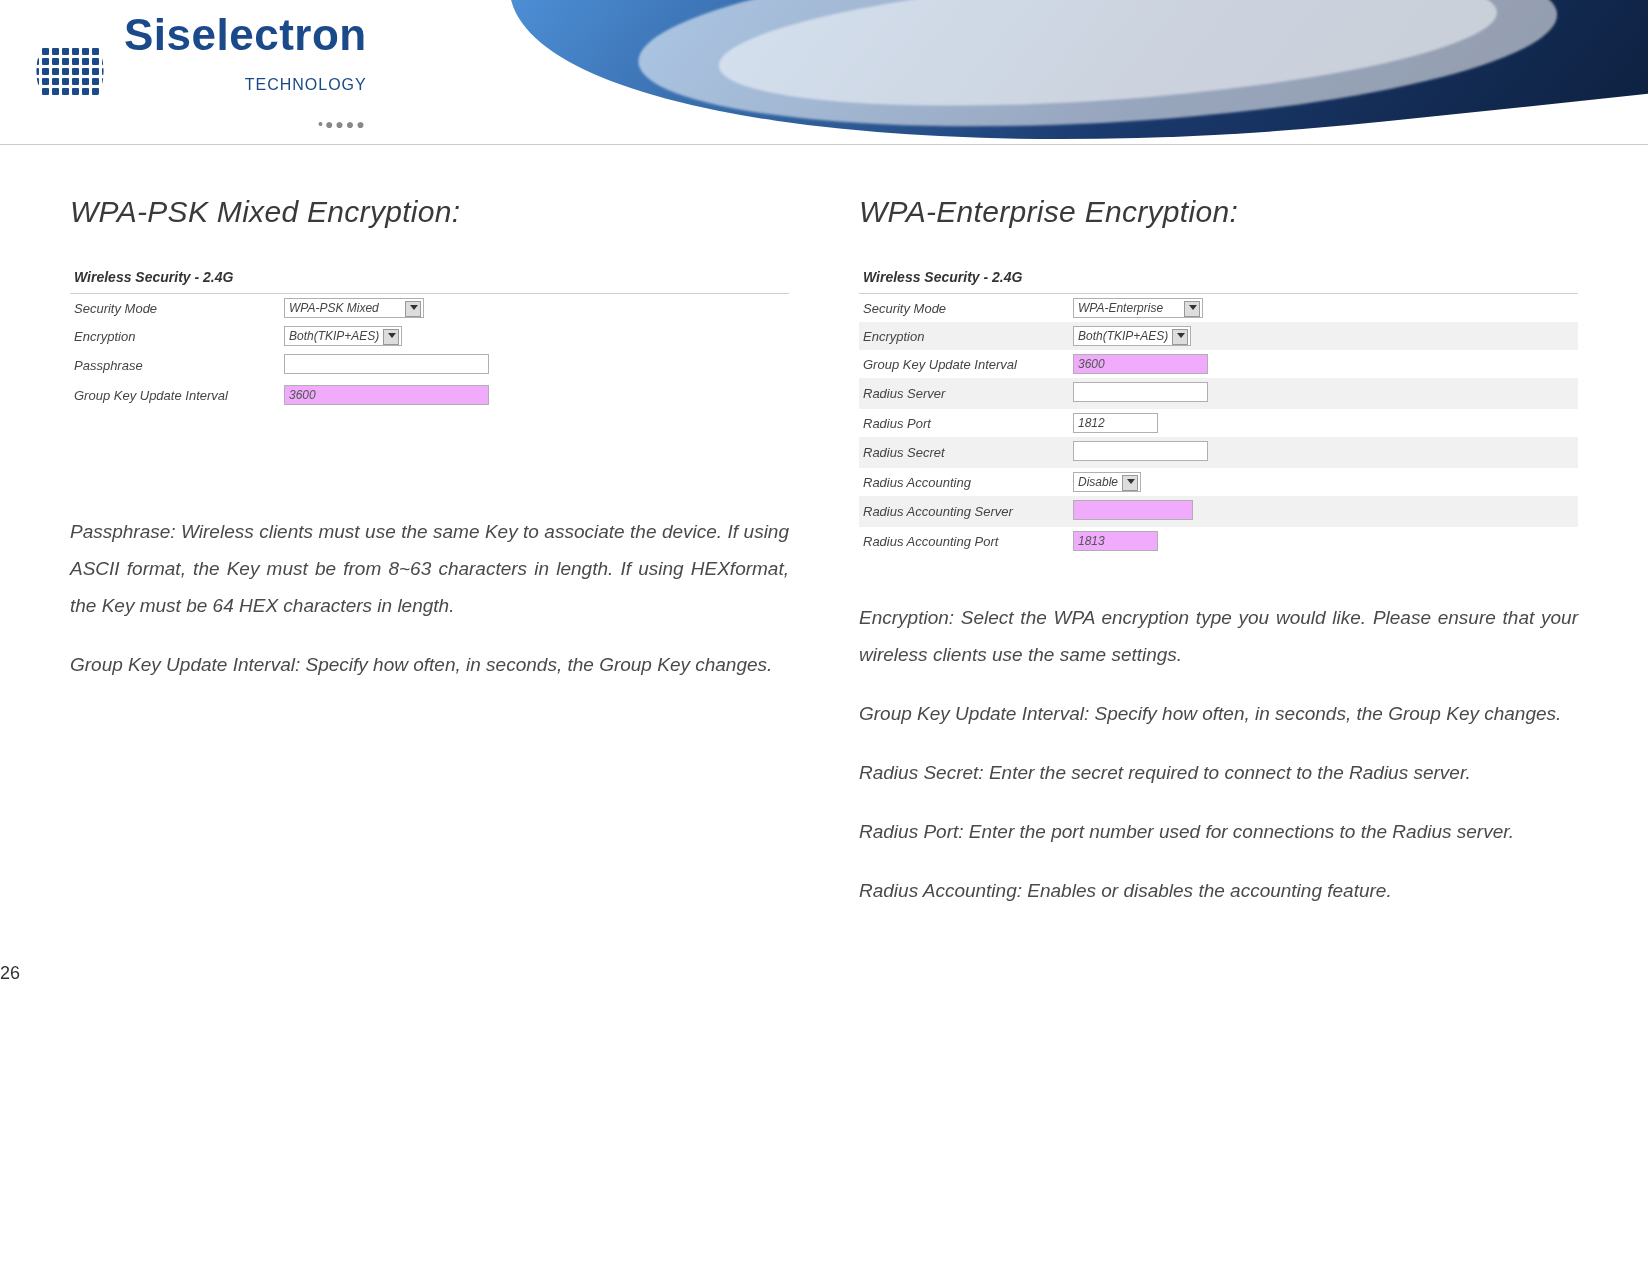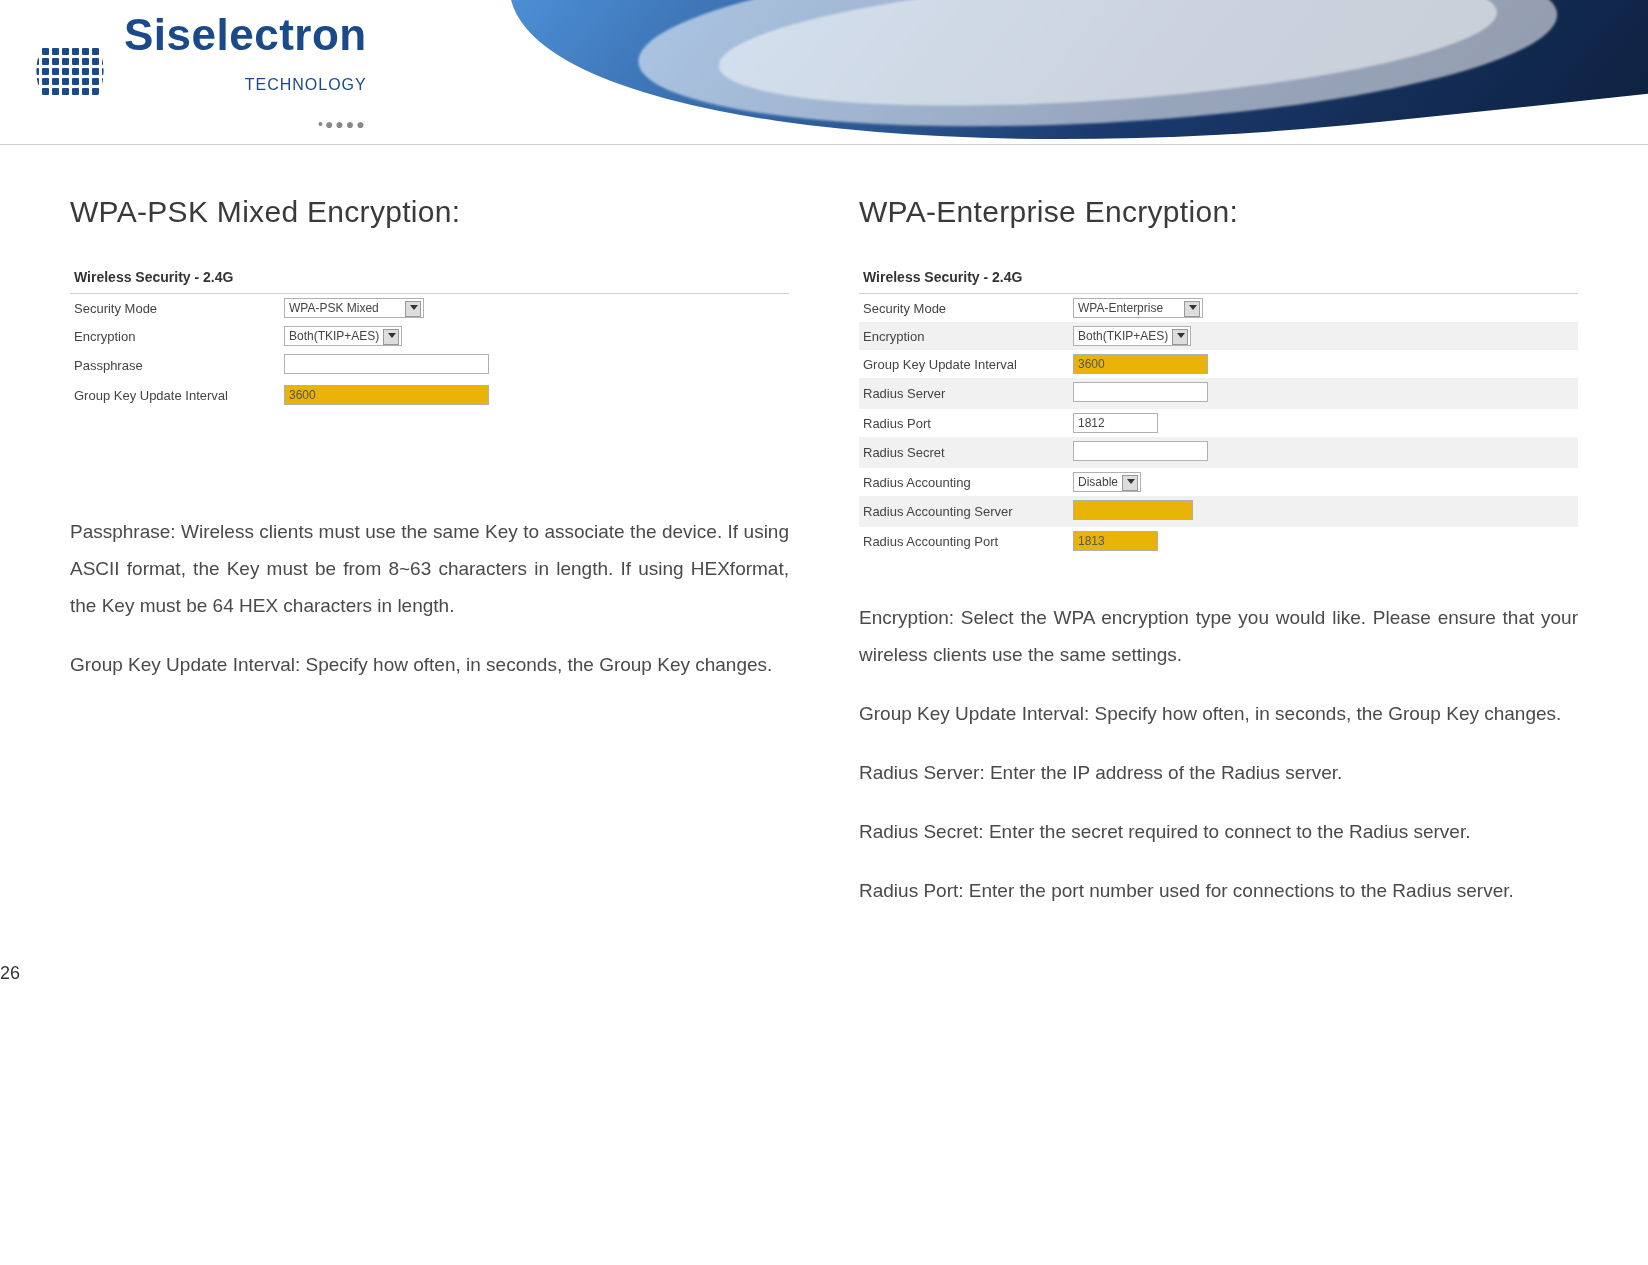--- a/index.html
+++ b/index.html
@@ -84,21 +84,21 @@
       margin-top: -4px;
       letter-spacing: 1px;
     }
     .logo-dots { text-align: right; color: #888; font-size: 14px; letter-spacing: 2px; margin-top: 2px; }
 
     .page {
       padding: 50px 70px 20px 70px;
       display: flex;
       gap: 70px;
     }
-    .column { flex: 1; min-width: 0; }
+    .column { flex: 1; min-width: 0; font-style: italic; }
     h2.section-title {
       font-size: 30px;
       font-weight: normal;
       color: #3a3a3a;
       margin-bottom: 34px;
       letter-spacing: 0.3px;
     }
     
     .panel {
       font-size: 13px;
@@ -151,21 +151,21 @@
       position: absolute;
       right: 5px; top: 6px;
       width: 0; height: 0;
       border-left: 4px solid transparent;
       border-right: 4px solid transparent;
       border-top: 5px solid #333;
       z-index: 1;
     }
     .fld.input { width: 200px; }
     .fld.input-lg { width: 205px; }
-    .fld.ro { background: #eab308; color: #555; }
+    .fld.ro { background: #f0abfc; color: #555; }
     .fld.input-sm { width: 85px; }
 
     
     p.body {
       font-size: 19px;
       color: #4a4a4a;
       line-height: 1.95;
       margin-bottom: 22px;
       text-align: justify;
     }
@@ -367,19 +367,19 @@
               <span>1813</span>
             </span>
           </td>
         </tr>
       </tbody>
         </table>
     </div>
 
     <p class="body">Encryption: Select  the  WPA encryption type  you  would  like. Please ensure that your wireless clients  use  the  same  settings.</p>
     <p class="body">Group  Key Update Interval: Specify  how  often,  in seconds, the  Group Key changes.</p>
-    <p class="body">Radius  Server:  Enter  the  IP address of the  Radius  server.</p>
     <p class="body">Radius Secret:  Enter  the  secret required  to  connect to  the Radius  server.</p>
     <p class="body">Radius   Port:   Enter   the   port   number   used   for  connections to  the Radius  server.</p>
+    <p class="body">Radius   Accounting:  Enables   or  disables   the    accounting feature.</p>
   </div>
 </div>
 
 <div class="page-number">26</div>
 
 </body></html>

